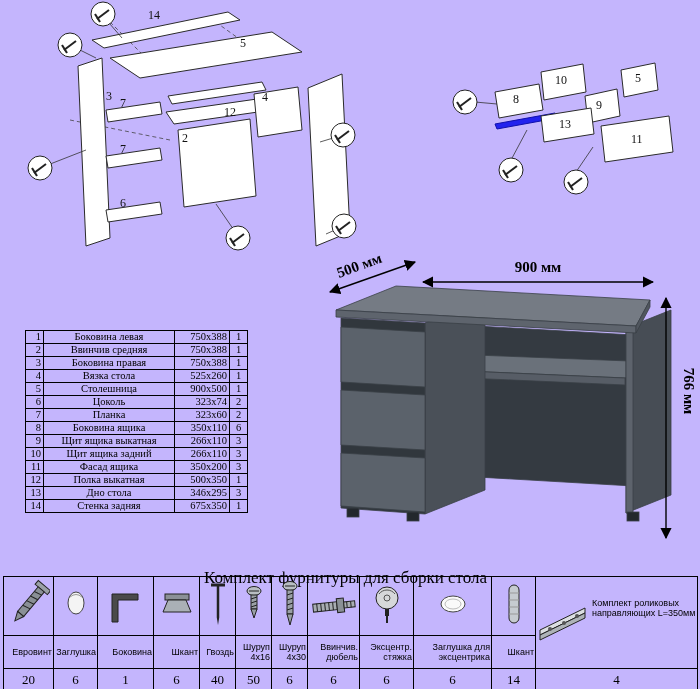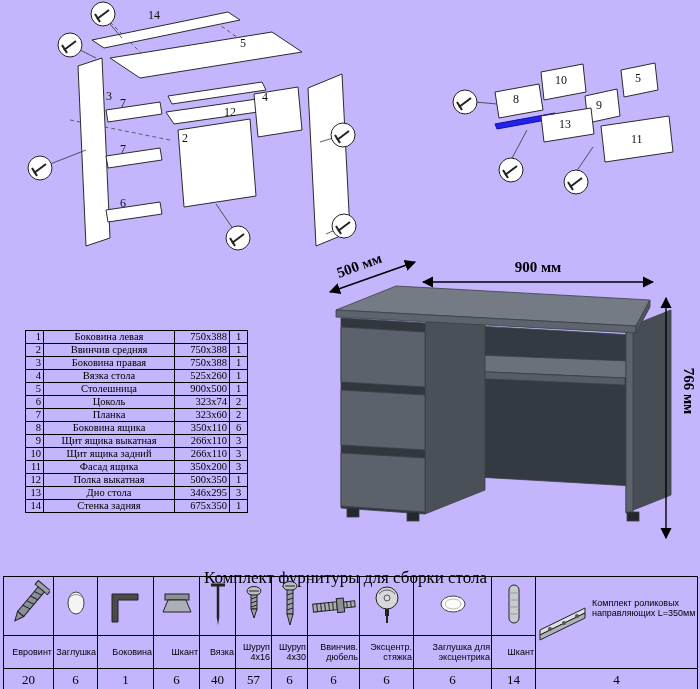--- a/index.html
+++ b/index.html
@@ -413,35 +413,35 @@
               </svg></span>
             <span class="rail-label">Комплект роликовых направляющих L=350мм</span>
           </div>
         </td>
       </tr>
       <tr class="hw-labels">
         <td>Евровинт</td>
         <td>Заглушка</td>
         <td>Боковина</td>
         <td>Шкант</td>
-        <td>Вязка</td>
+        <td>Гвоздь</td>
         <td>Шуруп 4x16</td>
         <td>Шуруп 4x30</td>
         <td>Ввинчив. дюбель</td>
         <td>Эксцентр. стяжка</td>
         <td>Заглушка для эксцентрика</td>
         <td>Шкант</td>
       </tr>
       <tr class="hw-qty">
         <td>20</td>
         <td>6</td>
         <td>1</td>
         <td>6</td>
         <td>40</td>
-        <td>57</td>
+        <td>50</td>
         <td>6</td>
         <td>6</td>
         <td>6</td>
         <td>6</td>
         <td>14</td>
         <td>4</td>
       </tr>
     </tbody>
       </table>
   </div>

